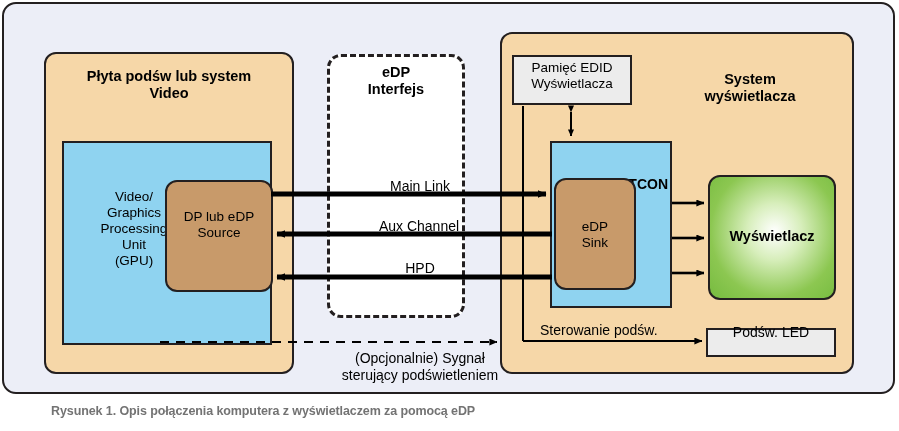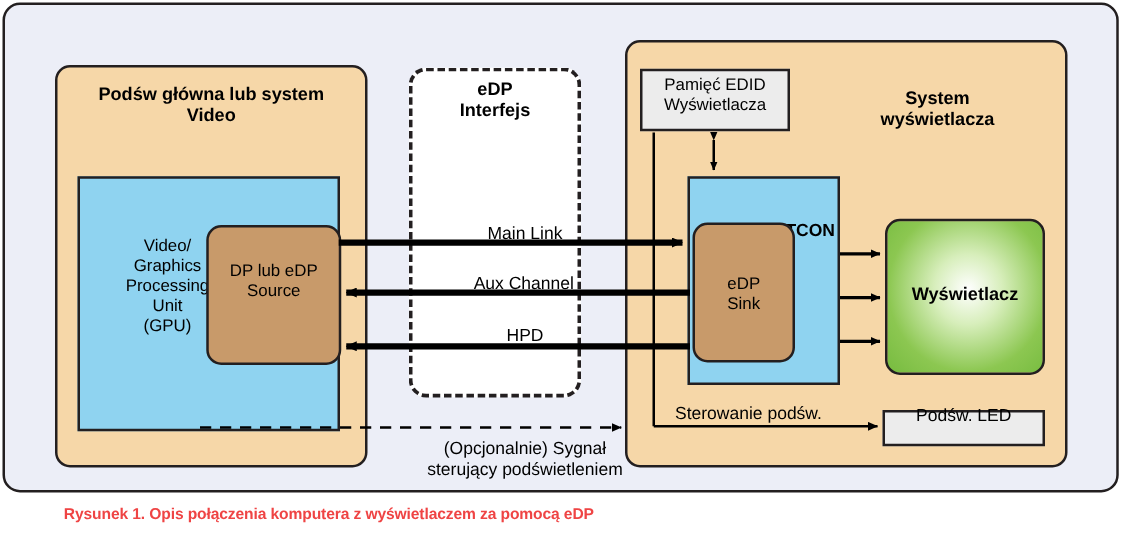--- a/index.html
+++ b/index.html
@@ -191,41 +191,41 @@
     left: 295px; top: 350px; width: 250px;
     font-size: 14px; text-align: center; line-height: 1.2;
   }
   
   .caption {
     position: absolute;
     left: 3px;
     top: 404px;
     font-size: 12.5px;
     font-weight: bold;
-    color: #ef4444;
+    color: #737373;
     letter-spacing: -0.1px;
     padding-left: 48px;
   }
   
   .conn {
     position: absolute;
     left: 0; top: 0;
     width: 899px; height: 431px;
     pointer-events: none;
   }
 </style>
 </head>
 <body>
 
 <div id="root">
 
   <div class="outer-panel"></div>
 
   <div class="box motherboard"></div>
-  <div class="lbl t-motherboard">Podśw główna lub system
+  <div class="lbl t-motherboard">Płyta podśw lub system
 Video</div>
 
   <div class="box gpu"></div>
   <div class="lbl t-gpu">Video/
 Graphics
 Processing
 Unit
 (GPU)</div>
 
   <div class="box dp-source"></div>

